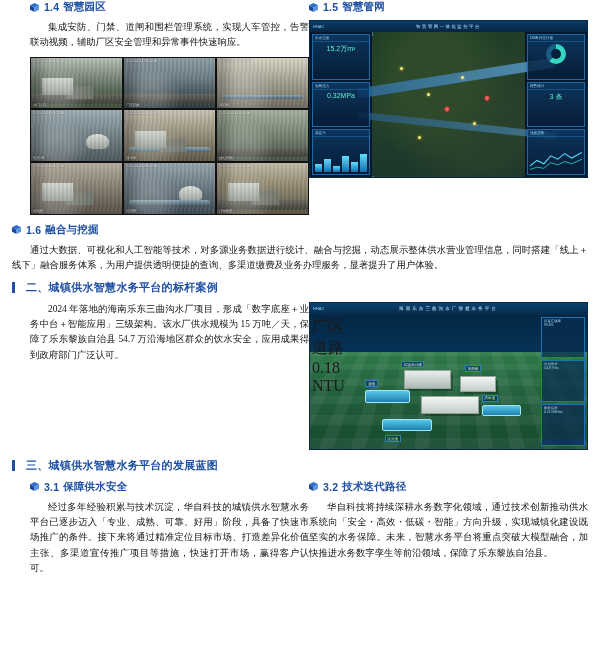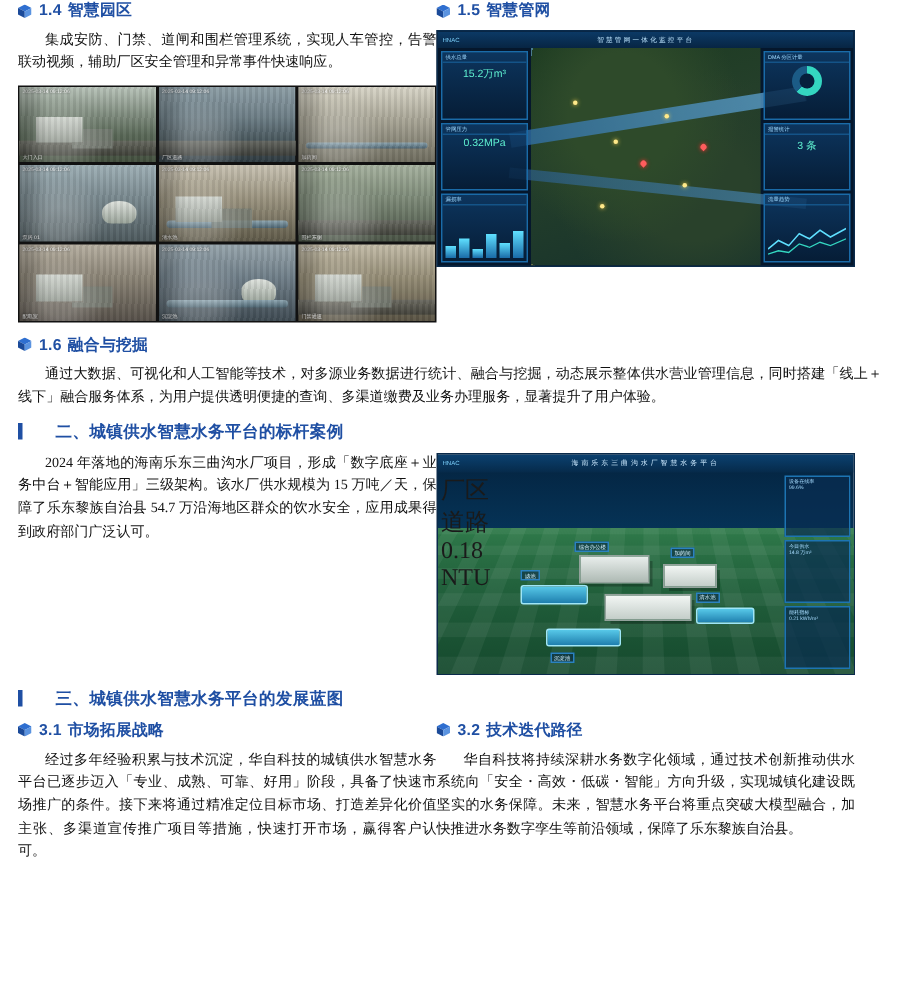--- a/index.html
+++ b/index.html
@@ -7,21 +7,21 @@
   body {
     width: 600px;
     height: 659px;
     background: #ffffff;
     font-family: "Liberation Serif", serif;
     color: #1a1a1a;
     overflow: hidden;
   }
   .page { position: relative; width: 600px; height: 659px; padding: 0 12px; }
 
-  .cols { display: flex; gap: 0; }
+  .cols { display: flex; gap: 0; justify-content: flex-end; }
   .col { width: 279px; }
 
   .sec-head {
     color: #1f4fa3;
     font-family: "Liberation Sans", sans-serif;
     font-weight: bold;
     font-size: 10.5px;
     display: flex;
     align-items: center;
     gap: 4px;
@@ -238,21 +238,21 @@
   }
   .leftside {
     position:absolute; left:2px; top:14px; width:42px; bottom:3px;
     display:flex; flex-direction:column; gap:2px;
   }
 
   
   .chap {
     color:#1f4fa3; font-family:"Liberation Sans",sans-serif;
     font-weight:bold; font-size:11px; letter-spacing:.3px;
-    display:flex; align-items:center; gap:22px;
+    display:flex; align-items:center; gap:11px;
     margin: 4px 0 7px 0;
   }
   .chap .bar { width:3px; height:11px; background:#1f4fa3; display:inline-block; }
   .mt8 { margin-top: 8px; }
 </style>
 </head>
 <body>
 
 <div class="page">
 
@@ -478,21 +478,21 @@
     <div class="col">
       <div class="sec-head">
         <span class="cube">
           <svg width="9" height="9" viewBox="0 0 10 10">
             <polygon points="5,0 10,2.6 5,5.2 0,2.6" fill="#2f6fd0"></polygon>
             <polygon points="0,2.6 5,5.2 5,10 0,7.4" fill="#1b4a99"></polygon>
             <polygon points="10,2.6 10,7.4 5,10 5,5.2" fill="#5a93e0"></polygon>
           </svg>
         </span>
         <span class="num">3.1</span>
-        <span>市场拓展战略</span>
+        <span>保障供水安全</span>
       </div>
       <p class="body">经过多年经验积累与技术沉淀，华自科技的城镇供水智慧水务平台已逐步迈入「专业、成熟、可靠、好用」阶段，具备了快速市场推广的条件。接下来将通过精准定位目标市场、打造差异化价值主张、多渠道宣传推广项目等措施，快速打开市场，赢得客户认可。</p>
     </div>
 
     <div class="col">
       <div class="sec-head">
         <span class="cube">
           <svg width="9" height="9" viewBox="0 0 10 10">
             <polygon points="5,0 10,2.6 5,5.2 0,2.6" fill="#2f6fd0"></polygon>
             <polygon points="0,2.6 5,5.2 5,10 0,7.4" fill="#1b4a99"></polygon>

